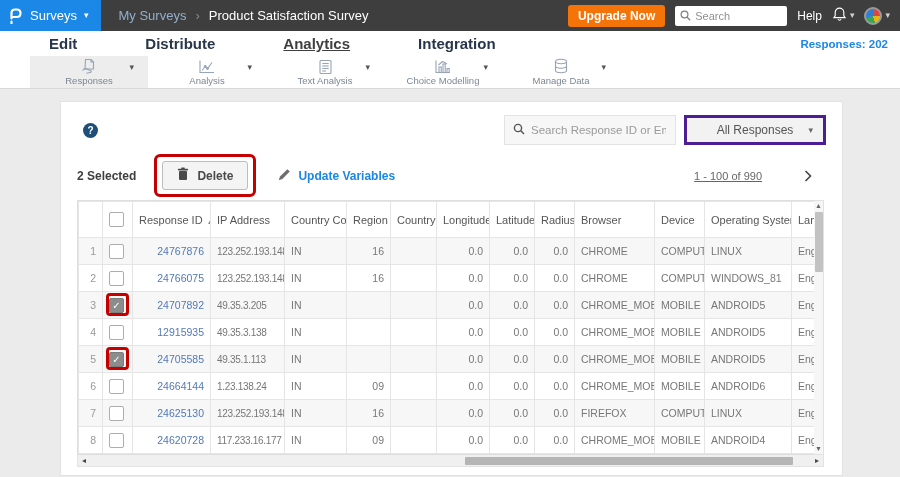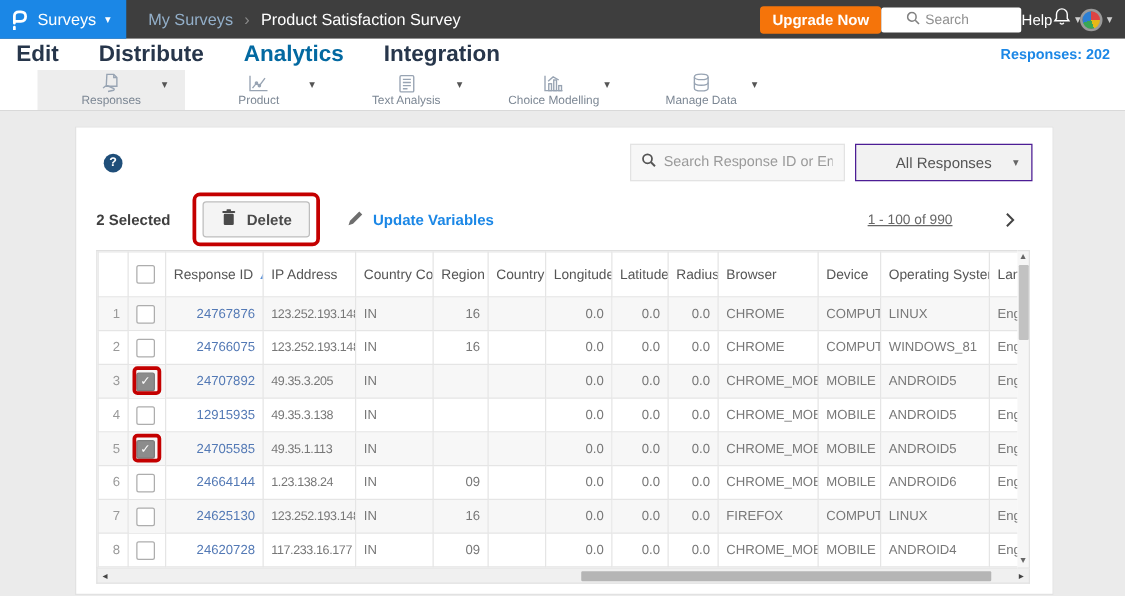--- a/index.html
+++ b/index.html
@@ -12,38 +12,38 @@
     padding:0 12px 0 8px; gap:7px; cursor:pointer; }
   .logo-glyph { display:flex; align-items:center; }
   .product-menu { color:#fff; font-size:13px;text-align:center; }
   .caret { font-size:9px; line-height:1; }
   .caret.white { color:#fff; }
   .caret.grayw { color:#cfcfcf; }
   .breadcrumb { display:flex; align-items:center; gap:9px; margin-left:18px; }
   .bc-link { color:#93AFC9; font-size:13px; cursor:pointer; }
   .bc-sep { color:#8a8a8a; font-size:13px; }
   .bc-title { color:#fff; font-size:13px; }
-  .topbar-right { margin-left:auto; display:flex; align-items:center; padding-right:10px; }
+  .topbar-right { margin-left:auto; display:flex; align-items:center; gap:10px; padding-right:10px; }
   .upgrade-btn { background:#F5740A; color:#fff; font-size:12px; font-weight:bold;
     border:none; border-radius:3px; padding:4px 10px; cursor:pointer; }
   .top-search { background:#fff; border-radius:2px; height:20px; width:112px;
-    display:flex; align-items:center; padding:0 20px; gap:4px; }
+    display:flex; align-items:center; padding:0 5px; gap:4px; }
   .top-search input { border:none; outline:none; width:80px; font-size:11px; color:#444;
     font-family:inherit; background:transparent; }
   .top-search input::placeholder { color:#909090; }
   .help-link { color:#fff; font-size:12px; cursor:pointer; }
   .icon-group { display:flex; align-items:center; gap:3px; cursor:pointer; }
   .avatar { width:18px; height:18px; border-radius:50%; border:2px solid #9a9a9a;
     background:conic-gradient(#d44 0 25%, #e6b817 25% 45%, #3aa655 45% 70%, #2d7fd3 70% 100%); }
 
   
   .navbar { height:25px; background:#fff; display:flex; align-items:center; padding:0 12px; }
   .nav-tabs { display:flex; gap:30px; }
-  .nav-tab { font-size:18px; font-weight:bold; color:#27364B; padding:3px 1px; cursor:pointer; }
-  .nav-tab.active { color:#0369a1; }
+  .nav-tab { font-size:15px; font-weight:bold; color:#27364B; padding:3px 1px; cursor:pointer;margin-left:36px; }
+  .nav-tab.active { color:#404040; text-decoration:underline; }
   .responses-count { margin-left:auto; color:#1B87E6; font-size:11.5px; font-weight:bold; }
 
   
   .toolbar { height:33px; background:#fff; border-bottom:1px solid #D9D9D9;
     display:flex; padding-left:30px; }
   .ttab { width:118px; position:relative; display:flex; flex-direction:column;
     align-items:center; justify-content:flex-start; padding-top:2px; cursor:pointer; }
   .ttab.active { background:#EDEDED; }
   .ttab-icon { height:17px; display:flex; align-items:center; }
   .ttab-label { font-size:9.5px; color:#7C8794; margin-top:0px; }
@@ -57,21 +57,21 @@
   .card-title { font-size:16px; color:#56606A; }
   .help-badge { width:15px; height:15px; border-radius:50%; background:#1F4E79; color:#fff;
     font-size:10px; font-weight:bold; display:inline-flex; align-items:center;
     justify-content:center; margin-left:6px; cursor:pointer; }
   .head-right { margin-left:auto; display:flex; gap:8px; }
   .viewer-search { width:172px; height:30px; background:#F7F7F7; border:1px solid #E3E3E3;
     display:flex; align-items:center; gap:6px; padding:0 8px; }
   .viewer-search input { border:none; outline:none; background:transparent; width:135px;
     font-size:11.5px; color:#555; font-family:inherit; }
   .viewer-search input::placeholder { color:#9A9A9A; }
-  .filter-dd { width:142px; height:30px; background:#F2F2F2; border:1px solid #4c1d95;
+  .filter-dd { width:142px; height:30px; background:#F2F2F2; border:3px solid #4c1d95;
     display:flex; align-items:center; justify-content:center; gap:18px; font-size:12px;
     color:#555; cursor:pointer; position:relative; }
   .filter-dd .caret { color:#666; position:absolute; right:10px; }
 
   .action-row { display:flex; align-items:center; padding:6px 0 10px 0; }
   .selected-count { font-size:12px; font-weight:bold; color:#3F3F3F; }
   .ann-wrap { position:relative; display:inline-flex; margin-left:26px; }
   .annotation { position:absolute; border:3px solid #C40000; border-radius:6px;
     pointer-events:none; }
   .ann-wrap .annotation { inset:-7px -8px; }
@@ -192,21 +192,21 @@
       <div class="ttab">
         <span class="ttab-icon">
           <svg width="18" height="16" viewBox="0 0 18 16" fill="none" stroke="#98A4B3" stroke-width="1.1">
             <path d="M2 1.5 v12 h14"></path>
             <path d="M4 11.5 l3.2-4 2.3 2 4.5-6"></path>
             <circle cx="7.2" cy="7.5" r="0.9"></circle>
             <circle cx="9.5" cy="9.5" r="0.9"></circle>
           </svg>
         </span>
         <span class="ttab-caret">▾</span>
-        <span class="ttab-label">Product</span>
+        <span class="ttab-label">Analysis</span>
       </div>
       <div class="ttab">
         <span class="ttab-icon">
           <svg width="15" height="16" viewBox="0 0 15 16" fill="none" stroke="#98A4B3" stroke-width="1.1">
             <rect x="2" y="1.5" width="11" height="13" rx="1"></rect>
             <line x1="4.3" y1="4.5" x2="10.7" y2="4.5"></line>
             <line x1="4.3" y1="7" x2="10.7" y2="7"></line>
             <line x1="4.3" y1="9.5" x2="10.7" y2="9.5"></line>
             <line x1="4.3" y1="12" x2="8" y2="12"></line>
           </svg>

